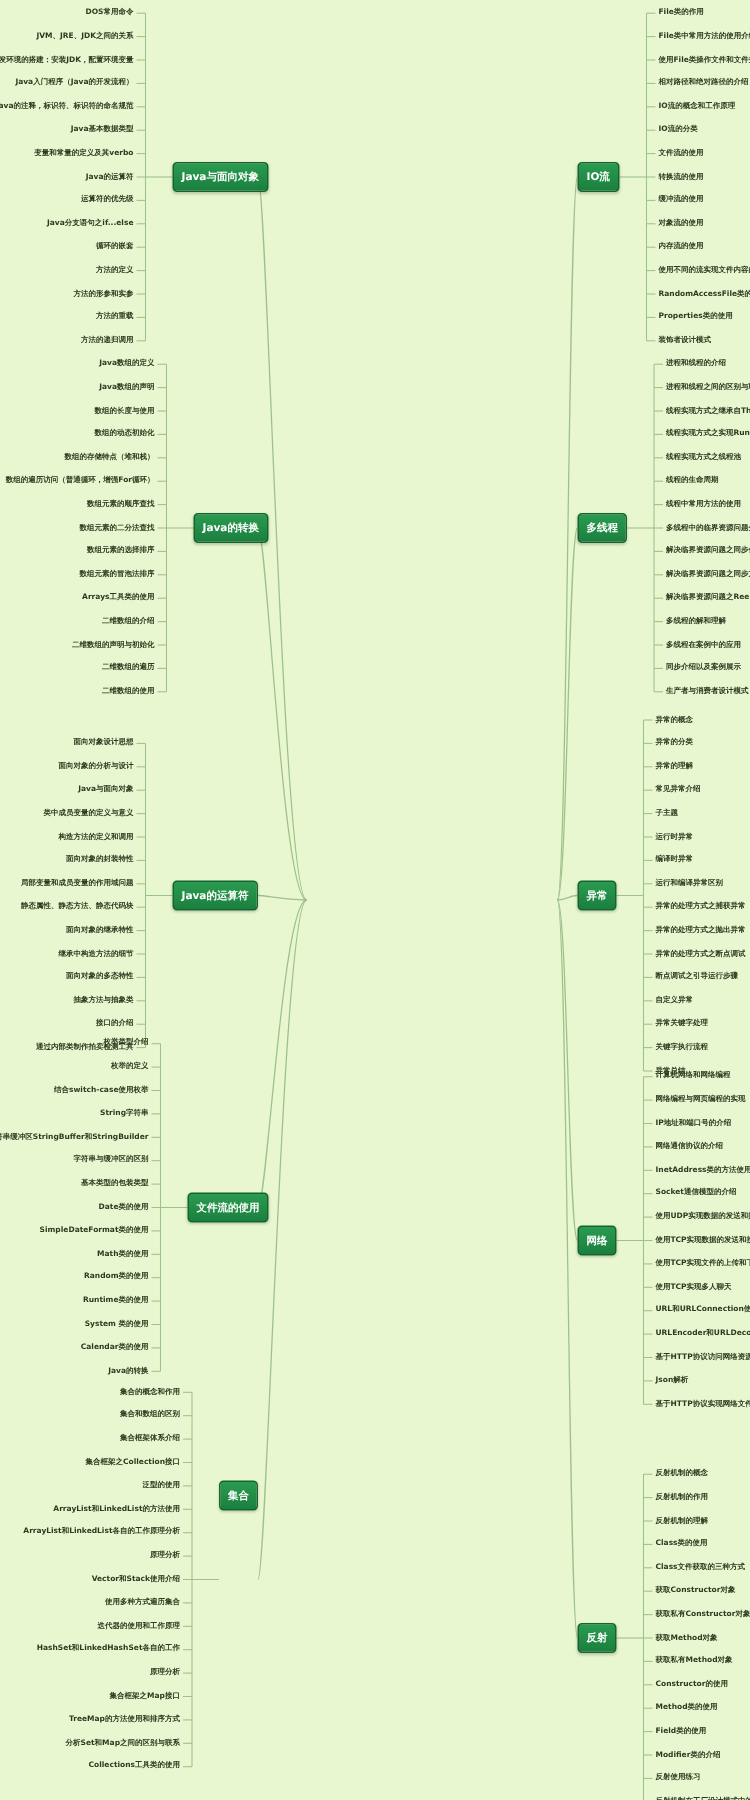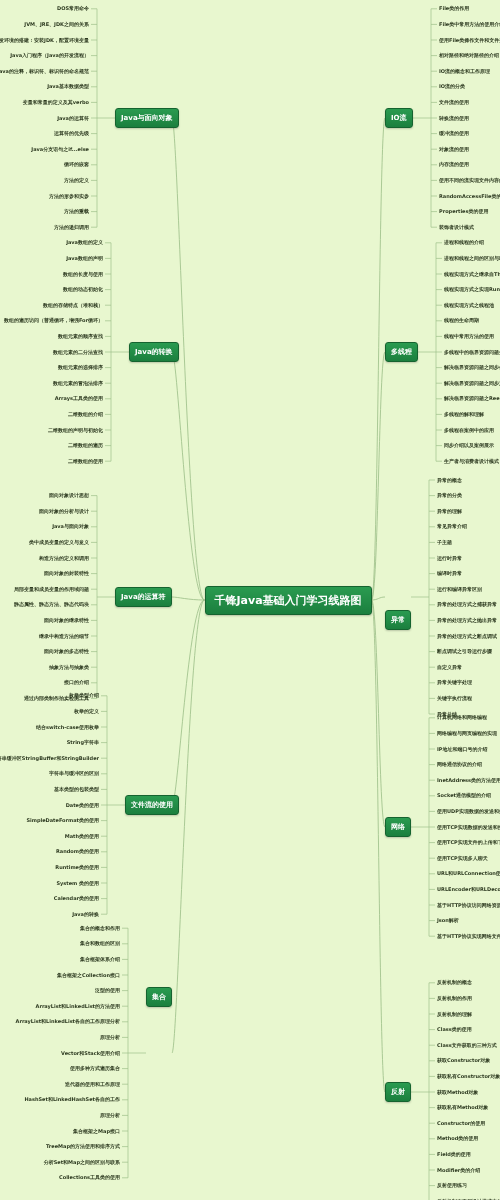--- a/index.html
+++ b/index.html
@@ -232,21 +232,20 @@
       <path d="M 429 1076.3999999999999 L 435 1076.3999999999999" fill="none" stroke="#9ec08a" stroke-width="0.7"></path>
       <path d="M 429 1092 L 435 1092" fill="none" stroke="#9ec08a" stroke-width="0.7"></path>
       <path d="M 429 1107.6 L 435 1107.6" fill="none" stroke="#9ec08a" stroke-width="0.7"></path>
       <path d="M 429 1123.2 L 435 1123.2" fill="none" stroke="#9ec08a" stroke-width="0.7"></path>
       <path d="M 429 1138.8 L 435 1138.8" fill="none" stroke="#9ec08a" stroke-width="0.7"></path>
       <path d="M 429 1154.3999999999999 L 435 1154.3999999999999" fill="none" stroke="#9ec08a" stroke-width="0.7"></path>
       <path d="M 429 1170 L 435 1170" fill="none" stroke="#9ec08a" stroke-width="0.7"></path>
       <path d="M 429 1185.6 L 435 1185.6" fill="none" stroke="#9ec08a" stroke-width="0.7"></path>
       <path d="M 429 1201.2 L 435 1201.2" fill="none" stroke="#9ec08a" stroke-width="0.7"></path>
     </svg>
-<div class="node root" style="left: 204.5px; top: 585.5px;">千锋Java基础入门学习线路图</div>
     <div class="node branch" style="left: 115px; top: 108px;">Java与面向对象</div>
     <div class="leaf left" style="top: 5.3px; left: 89px;">DOS常用命令</div>
     <div class="leaf left" style="top: 20.9px; left: 89px;">JVM、JRE、JDK之间的关系</div>
     <div class="leaf left" style="top: 36.5px; left: 89px;">Java开发环境的搭建：安装JDK，配置环境变量</div>
     <div class="leaf left" style="top: 52.1px; left: 89px;">Java入门程序（Java的开发流程）</div>
     <div class="leaf left" style="top: 67.7px; left: 89px;">Java的注释，标识符、标识符的命名规范</div>
     <div class="leaf left" style="top: 83.3px; left: 89px;">Java基本数据类型</div>
     <div class="leaf left" style="top: 98.9px; left: 89px;">变量和常量的定义及其verbo</div>
     <div class="leaf left" style="top: 114.5px; left: 89px;">Java的运算符</div>
     <div class="leaf left" style="top: 130.1px; left: 89px;">运算符的优先级</div>
@@ -346,21 +345,21 @@
     <div class="leaf right" style="top: 317.3px; left: 444px;">线程的生命周期</div>
     <div class="leaf right" style="top: 332.9px; left: 444px;">线程中常用方法的使用</div>
     <div class="leaf right" style="top: 348.5px; left: 444px;">多线程中的临界资源问题分析</div>
     <div class="leaf right" style="top: 364.1px; left: 444px;">解决临界资源问题之同步代码块</div>
     <div class="leaf right" style="top: 379.7px; left: 444px;">解决临界资源问题之同步方法</div>
     <div class="leaf right" style="top: 395.3px; left: 444px;">解决临界资源问题之ReentrantLock</div>
     <div class="leaf right" style="top: 410.9px; left: 444px;">多线程的解和理解</div>
     <div class="leaf right" style="top: 426.5px; left: 444px;">多线程在案例中的应用</div>
     <div class="leaf right" style="top: 442.1px; left: 444px;">同步介绍以及案例展示</div>
     <div class="leaf right" style="top: 457.7px; left: 444px;">生产者与消费者设计模式</div>
-    <div class="node branch" style="left: 385px; top: 610px;">异常</div>
+    <div class="node branch" style="left: 385px; top: 587px;">异常</div>
     <div class="leaf right" style="top: 476.5px; left: 437px;">异常的概念</div>
     <div class="leaf right" style="top: 492.1px; left: 437px;">异常的分类</div>
     <div class="leaf right" style="top: 507.7px; left: 437px;">异常的理解</div>
     <div class="leaf right" style="top: 523.3px; left: 437px;">常见异常介绍</div>
     <div class="leaf right" style="top: 538.9px; left: 437px;">子主题</div>
     <div class="leaf right" style="top: 554.5px; left: 437px;">运行时异常</div>
     <div class="leaf right" style="top: 570.1px; left: 437px;">编译时异常</div>
     <div class="leaf right" style="top: 585.7px; left: 437px;">运行和编译异常区别</div>
     <div class="leaf right" style="top: 601.3px; left: 437px;">异常的处理方式之捕获异常</div>
     <div class="leaf right" style="top: 616.9px; left: 437px;">异常的处理方式之抛出异常</div>

